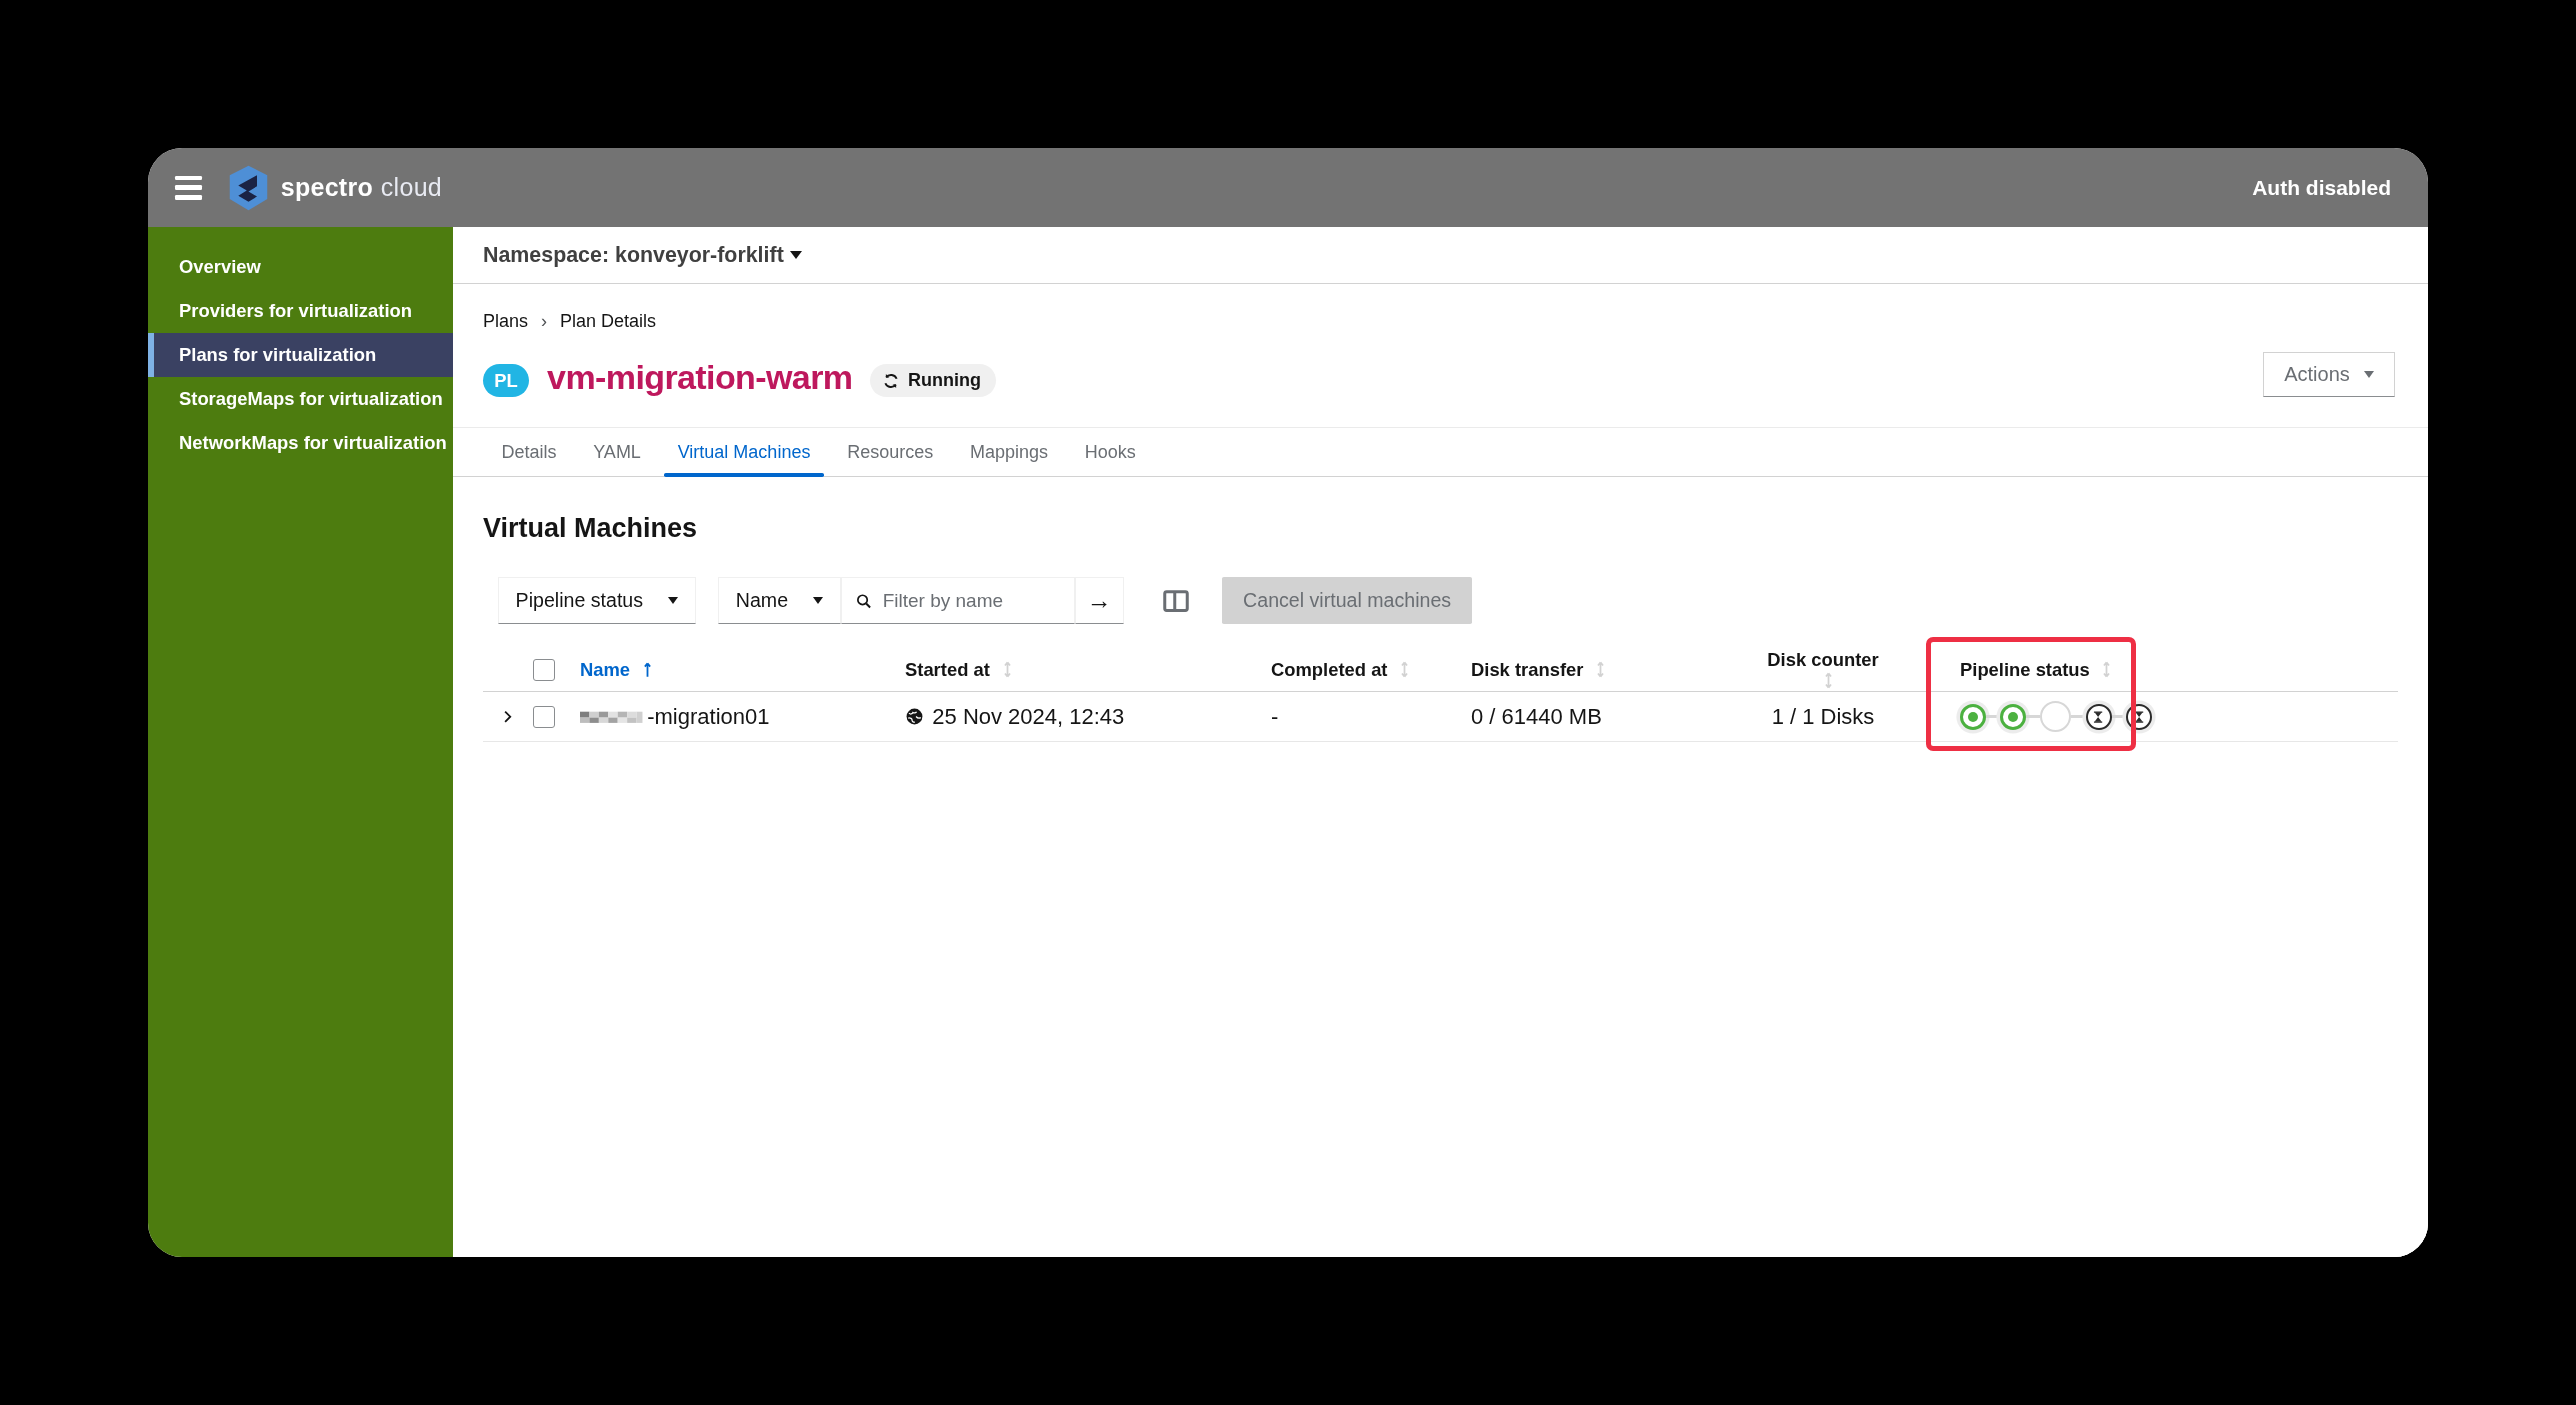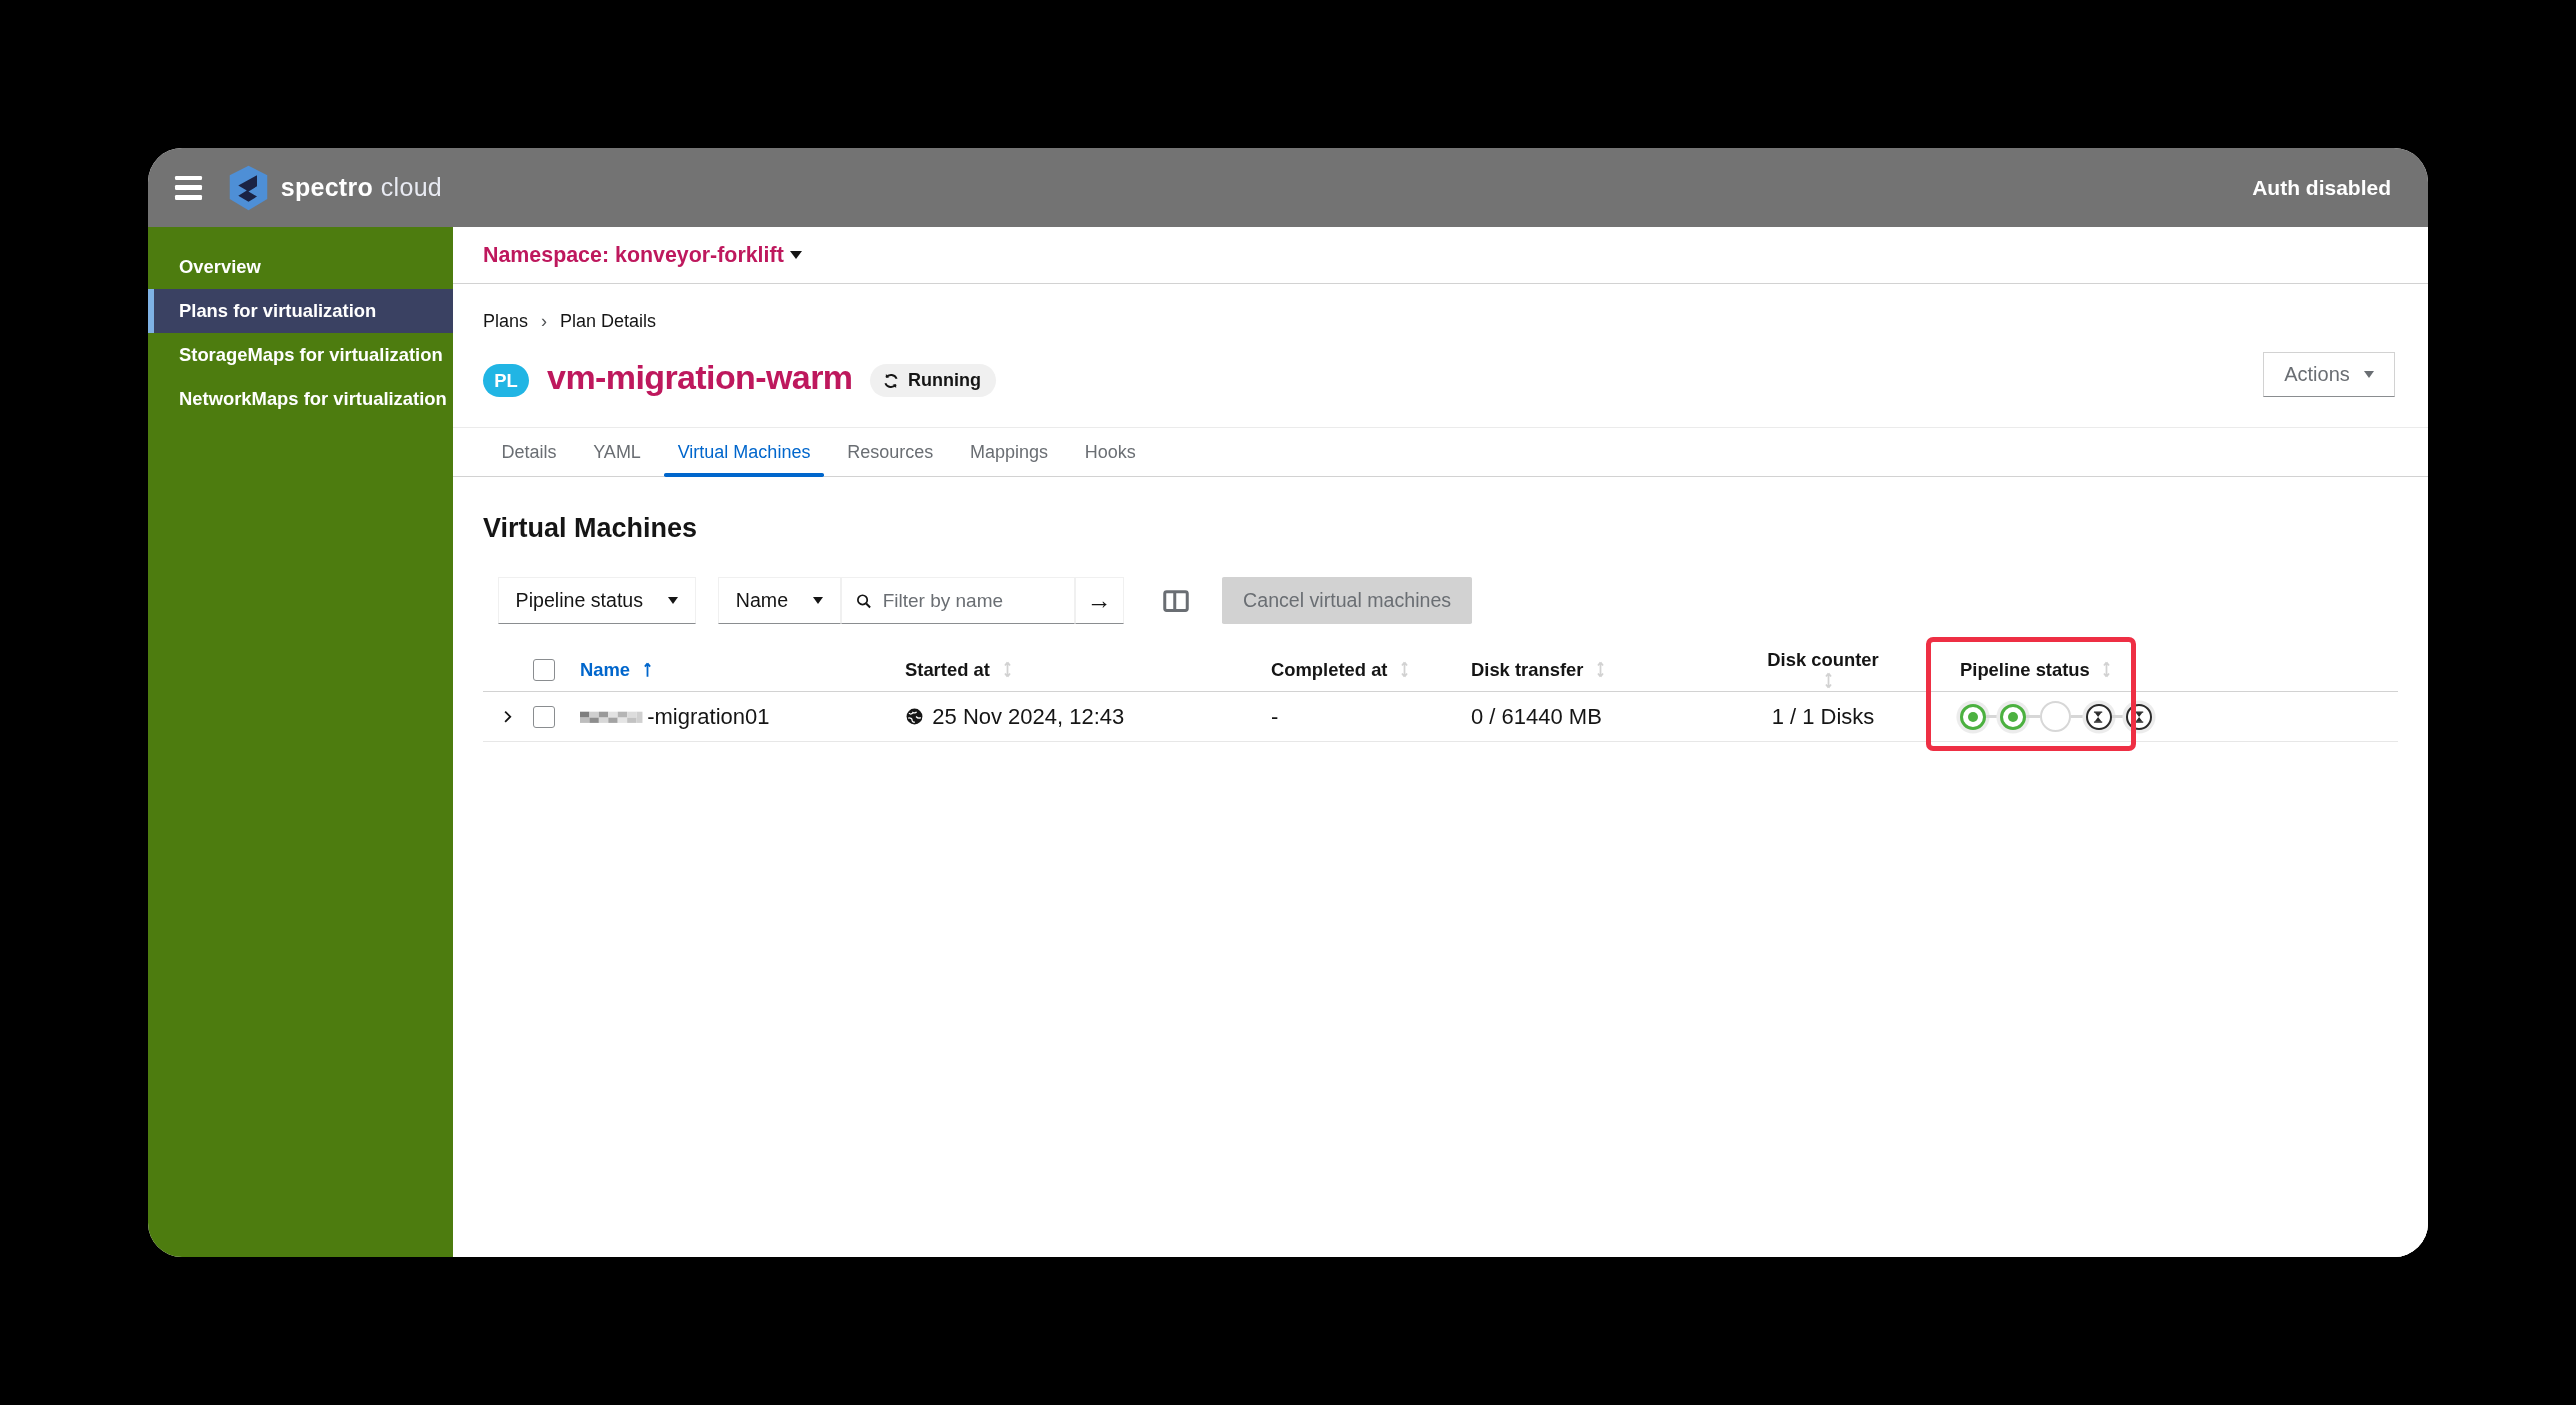--- a/index.html
+++ b/index.html
@@ -24,21 +24,21 @@
   .sidebar { width:305px; background:#4d7c0f; padding-top:18px; flex:0 0 auto; }
   .side-item { height:44px; display:flex; align-items:center; padding-left:25px; color:#fff;
                font-size:18.4px; font-weight:600; border-left:6.5px solid transparent; cursor:pointer; }
   .side-item.active { background:#3a4162; border-left-color:#7fb2e5; }
 
   .content { flex:1; background:#fff; display:flex; flex-direction:column; overflow:hidden; }
 
   
   .ns-bar { height:57px; border-bottom:0.6px solid #d2d2d2; display:flex; align-items:center; padding-left:30px; flex:0 0 auto; }
   .ns-select { display:flex; align-items:center; gap:6px; background:none; border:none; cursor:pointer;
-               font-size:21.4px; font-weight:600; color:#be185d; font-family:inherit; }
+               font-size:21.4px; font-weight:600; color:#404040; font-family:inherit; }
   .caret { width:0; height:0; border-left:6.5px solid transparent; border-right:6.5px solid transparent; border-top:8.3px solid #151515; }
   .caret.gray { border-top-color:#6a6e73; }
   .caret.small { border-left-width:5.3px; border-right-width:5.3px; border-top-width:7.1px; }
 
   
   .page-head { padding:27px 33px 0 30px; flex:0 0 auto; }
   .breadcrumb { display:flex; align-items:center; gap:13px; font-size:18px; color:#151515; }
   .bc-sep { color:#4f5255; font-size:18px; }
   .title-row { margin-top:20px; display:flex; align-items:flex-end; gap:18px; }
   .pl-badge { background:#21b5e4; color:#fff; font-weight:700; font-size:18.4px; padding:5.3px 11.3px; border-radius:593px; }
@@ -135,20 +135,23 @@
       </span>
     </div>
     <span class="auth">Auth disabled</span>
   </header>
 
   <div class="body-row">
 
     <nav class="sidebar">
       <div class="side-item">
         <span>Overview</span>
+      </div>
+      <div class="side-item">
+        <span>Providers for virtualization</span>
       </div>
       <div class="side-item active">
         <span>Plans for virtualization</span>
       </div>
       <div class="side-item">
         <span>StorageMaps for virtualization</span>
       </div>
       <div class="side-item">
         <span>NetworkMaps for virtualization</span>
       </div>

